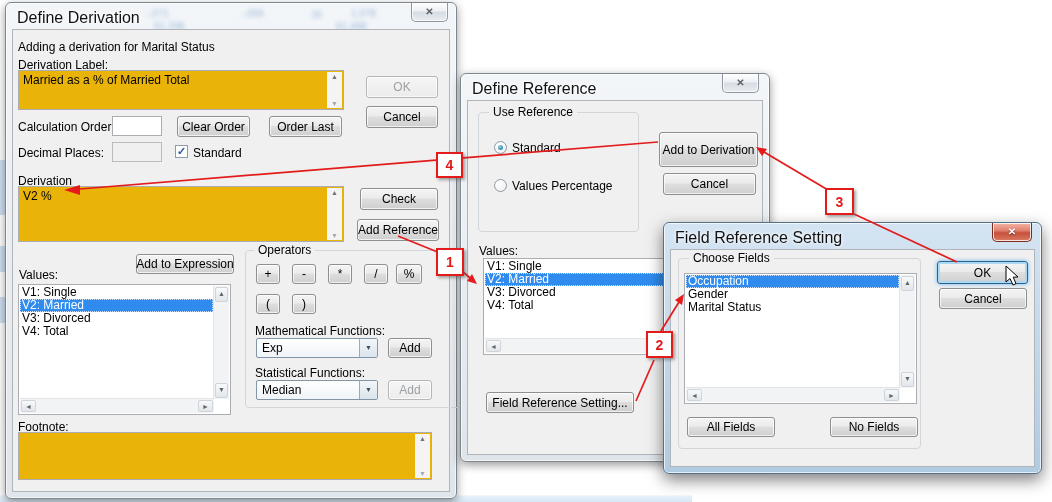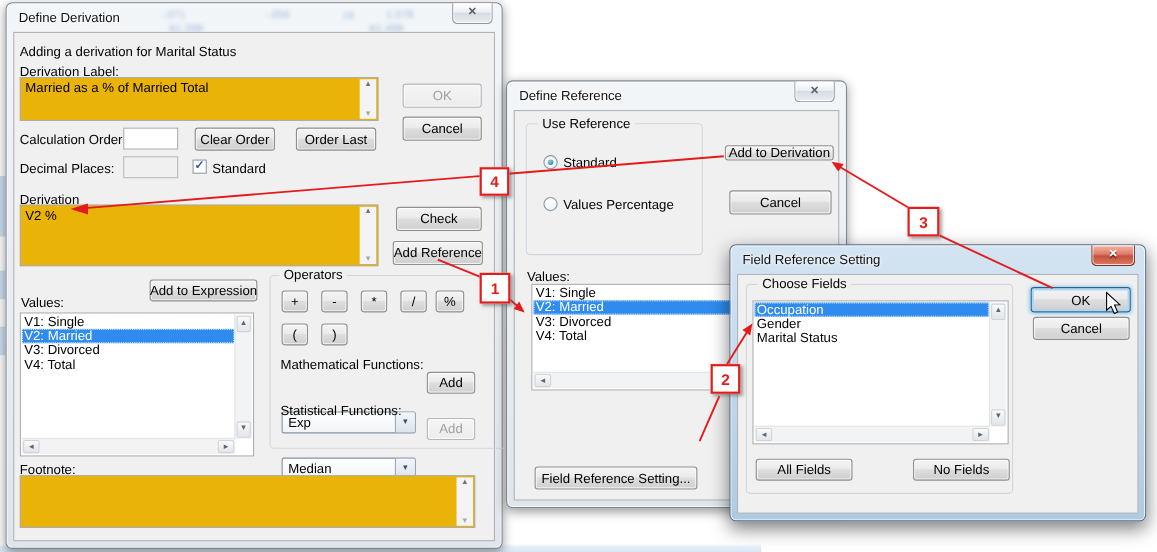--- a/index.html
+++ b/index.html
@@ -15,21 +15,21 @@
   .bg-bottom-strip{position:absolute;left:0;top:495px;width:692px;height:7px;
     background:linear-gradient(#eaf2fb,#d3e4f5);border-top:1px solid #f2f7fc;}
   .blur-text{position:absolute;color:#86a9cf;filter:blur(2px);font-size:10px;opacity:.8;}
   
   .win{position:absolute;border-radius:6px;
     box-shadow:0 3px 10px rgba(0,0,0,.40), inset 0 0 0 1px rgba(255,255,255,.65);}
   .win-inactive{background:linear-gradient(#f3f6f9,#dfe5eb);border:1px solid #7e868e;}
   .win-active{background:linear-gradient(#d4e4f3,#afcbe2);border:1px solid #54708b;
     box-shadow:0 6px 16px rgba(0,0,0,.50), inset 0 0 0 1px rgba(255,255,255,.7);}
   .titlebar{position:absolute;left:0;top:0;right:0;height:26px;}
-  .title{position:absolute;left:11px;top:6px;font-size:12px;color:#111;
+  .title{position:absolute;left:11px;top:6px;font-size:16px;color:#111;
     text-shadow:0 0 6px #fff,0 0 3px #fff;white-space:nowrap;}
   .closebtn{position:absolute;top:0;width:35px;height:18px;
     border:1px solid #8f969d;border-top:none;border-radius:0 0 5px 5px;
     background:linear-gradient(#ffffff,#eceff3 45%,#d6dce2 50%,#e8edf2);
     text-align:center;line-height:17px;font-size:10px;font-weight:bold;color:#5b6167;
     box-shadow:inset 0 0 0 1px rgba(255,255,255,.8);cursor:default;}
   .closebtn-red{background:linear-gradient(#f6b5a5,#e08170 42%,#c6503b 55%,#da7c63);
     border-color:#7e2c1e;color:#fff;text-shadow:0 1px 1px rgba(0,0,0,.5);}
   .client{position:absolute;left:6px;right:6px;top:26px;bottom:6px;
     background:#f0f0f0;border:1px solid rgba(60,70,80,.35);}
@@ -53,21 +53,21 @@
   .inputbox-disabled{background:#f0f0f0;border-color:#b9bcbf;}
   .groupbox{position:absolute;border:1px solid #d2d6da;border-radius:4px;box-sizing:border-box;}
   .legend{position:absolute;top:-8px;background:#f0f0f0;padding:0 4px;white-space:nowrap;}
   .checkbox{position:absolute;width:13px;height:13px;background:#fff;border:1px solid #8e9aa5;
     box-sizing:border-box;text-align:center;line-height:11px;font-size:11px;font-weight:bold;color:#2c5aa4;}
   .radio{position:absolute;width:13px;height:13px;border:1px solid #8e9aa5;border-radius:50%;
     background:radial-gradient(circle at 35% 30%,#ffffff,#e9edf1);box-sizing:border-box;}
   .radiodot{position:absolute;left:3px;top:3px;width:5px;height:5px;border-radius:50%;
     background:radial-gradient(circle at 35% 30%,#8fd1ea,#1f6e97);}
   .combo{position:absolute;box-sizing:border-box;background:linear-gradient(#ffffff,#f0f4f8);
-    border:1px solid #8396a8;border-radius:2px;margin-top:36px;}
+    border:1px solid #8396a8;border-radius:2px;}
   .combo .cv{position:absolute;left:5px;top:2px;}
   .combo .carrow{position:absolute;right:0;top:0;bottom:0;width:17px;
     background:linear-gradient(#f2f6fa,#dbe4ec);border-left:1px solid #9cabb9;
     text-align:center;font-size:7px;line-height:18px;color:#40505e;}
   .listbox{position:absolute;box-sizing:border-box;background:#fff;border:1px solid #abadb3;padding-left:48px;}
   .lb-inner{position:absolute;left:1px;top:1px;font-size:12px;}
   .lb-item{height:13px;line-height:13px;padding:0 2px;white-space:nowrap;}
   .lb-item.sel{background:#2f8cee;color:#fff;outline:1px dotted #cfe4fb;outline-offset:-1px;}
   .vscroll{position:absolute;width:15px;background:#f2f3f4;border-left:1px solid #e2e4e6;}
   .hscroll{position:absolute;height:14px;background:#f2f3f4;border-top:1px solid #e2e4e6;}
@@ -204,36 +204,36 @@
   <div class="groupbox" style="left:478px;top:112px;width:161px;height:120px;">
     <span class="legend" style="left:10px;">Use Reference</span>
   </div>
   <span class="radio" style="left:494px;top:141px;">
       <span class="radiodot"></span>
     </span>
   <span class="lbl" style="left:512px;top:141px;">Standard</span>
   <span class="radio" style="left:494px;top:179px;"></span>
   <span class="lbl" style="left:512px;top:179px;">Values Percentage</span>
 
-  <div class="btn" style="left:659px;top:132px;width:99px;height:14px;">Add to Derivation</div>
+  <div class="btn" style="left:659px;top:132px;width:99px;height:35px;">Add to Derivation</div>
   <div class="btn" style="left:663px;top:173px;width:93px;height:22px;">Cancel</div>
 
   <span class="lbl" style="left:479px;top:244px;">Values:</span>
   <div class="listbox" style="left:483px;top:258px;width:185px;height:97px;">
     <div class="lb-inner" style="right:1px;">
       <div class="lb-item">V1: Single</div>
       <div class="lb-item sel">V2: Married</div>
       <div class="lb-item">V3: Divorced</div>
       <div class="lb-item">V4: Total</div>
     </div>
     <div class="hscroll" style="left:1px;right:1px;bottom:1px;">
       <span class="sbtn h" style="left:1px;">◄</span>
     </div>
   </div>
-  <div class="btn" style="left:486px;top:392px;width:148px;height:21px;margin-top:32px;">Field Reference Setting...</div>
+  <div class="btn" style="left:486px;top:392px;width:148px;height:21px;">Field Reference Setting...</div>
 </div>
 
 <div class="win win-active" style="left:663px;top:222px;width:377px;height:250px;z-index:30;">
   <div class="titlebar">
     <span class="title">Field Reference Setting</span>
     <span class="closebtn closebtn-red" style="right:9px;width:38px;">✕</span>
   </div>
   <div class="client"></div>
 </div>
 

